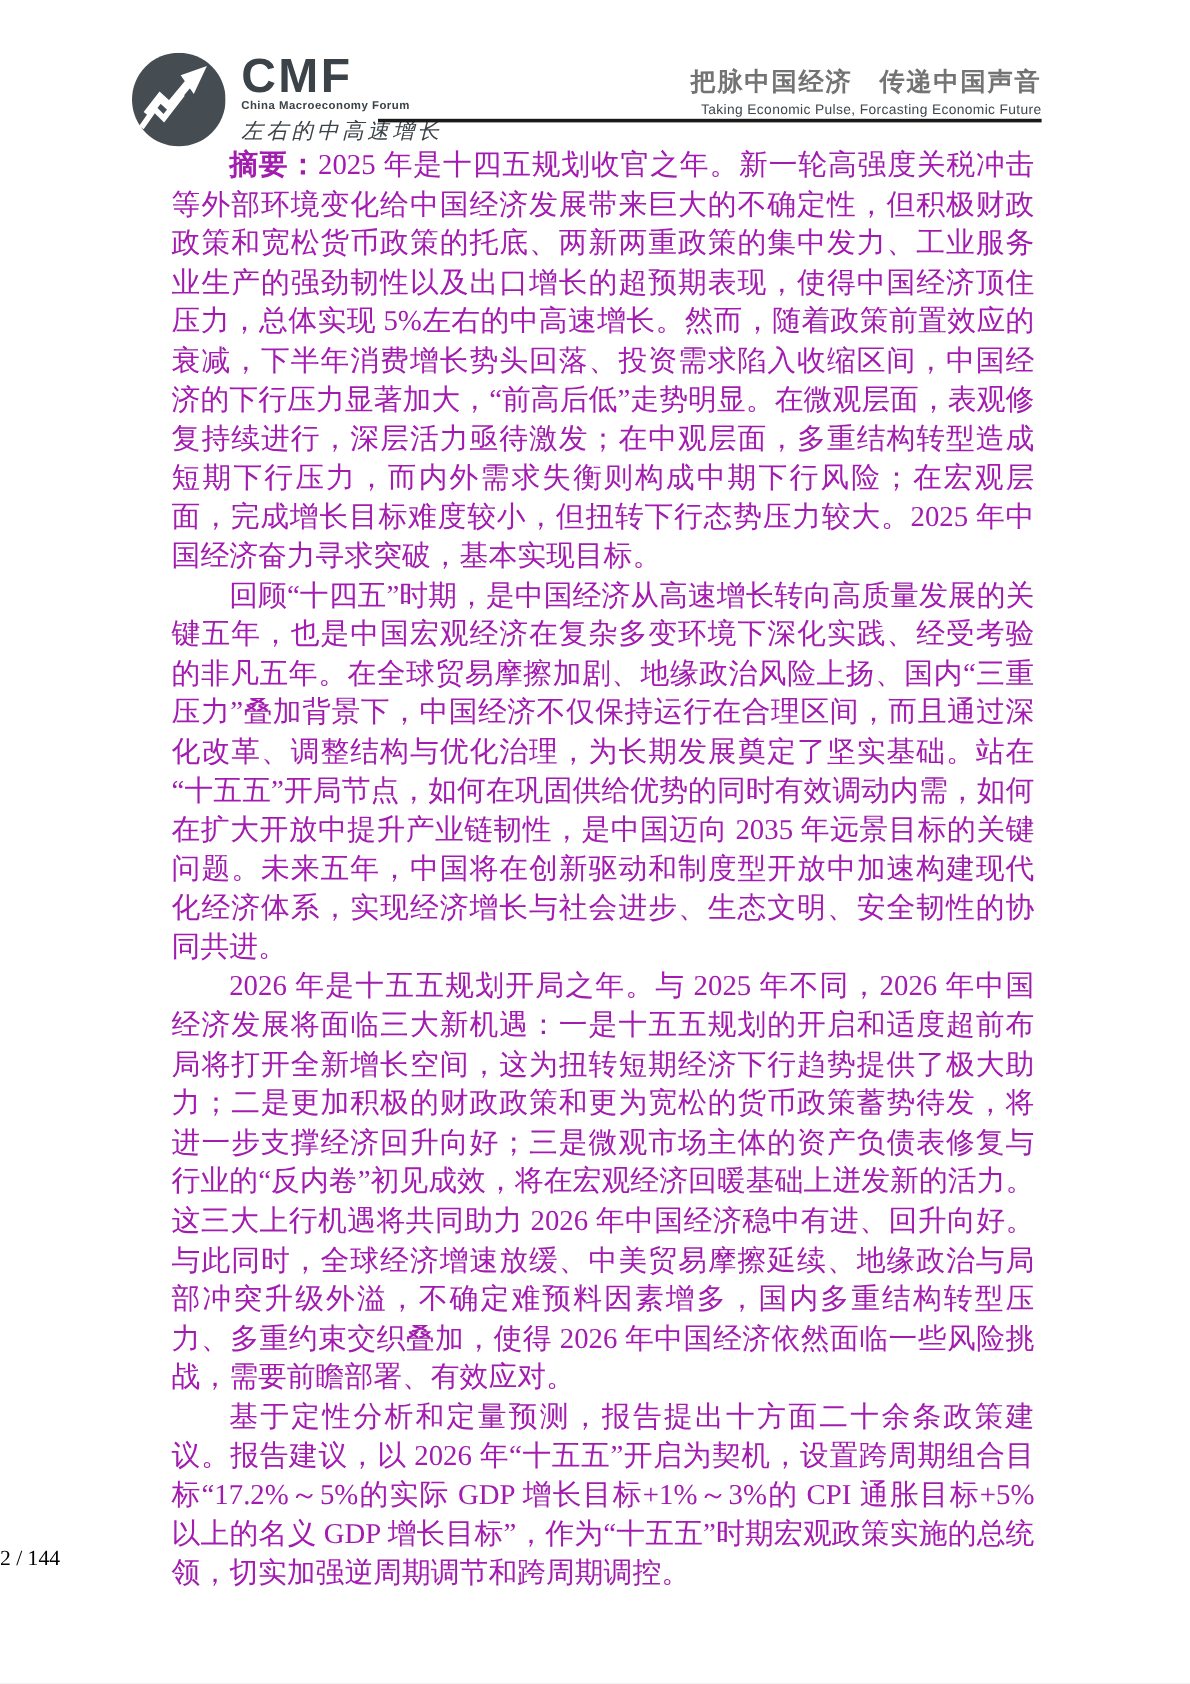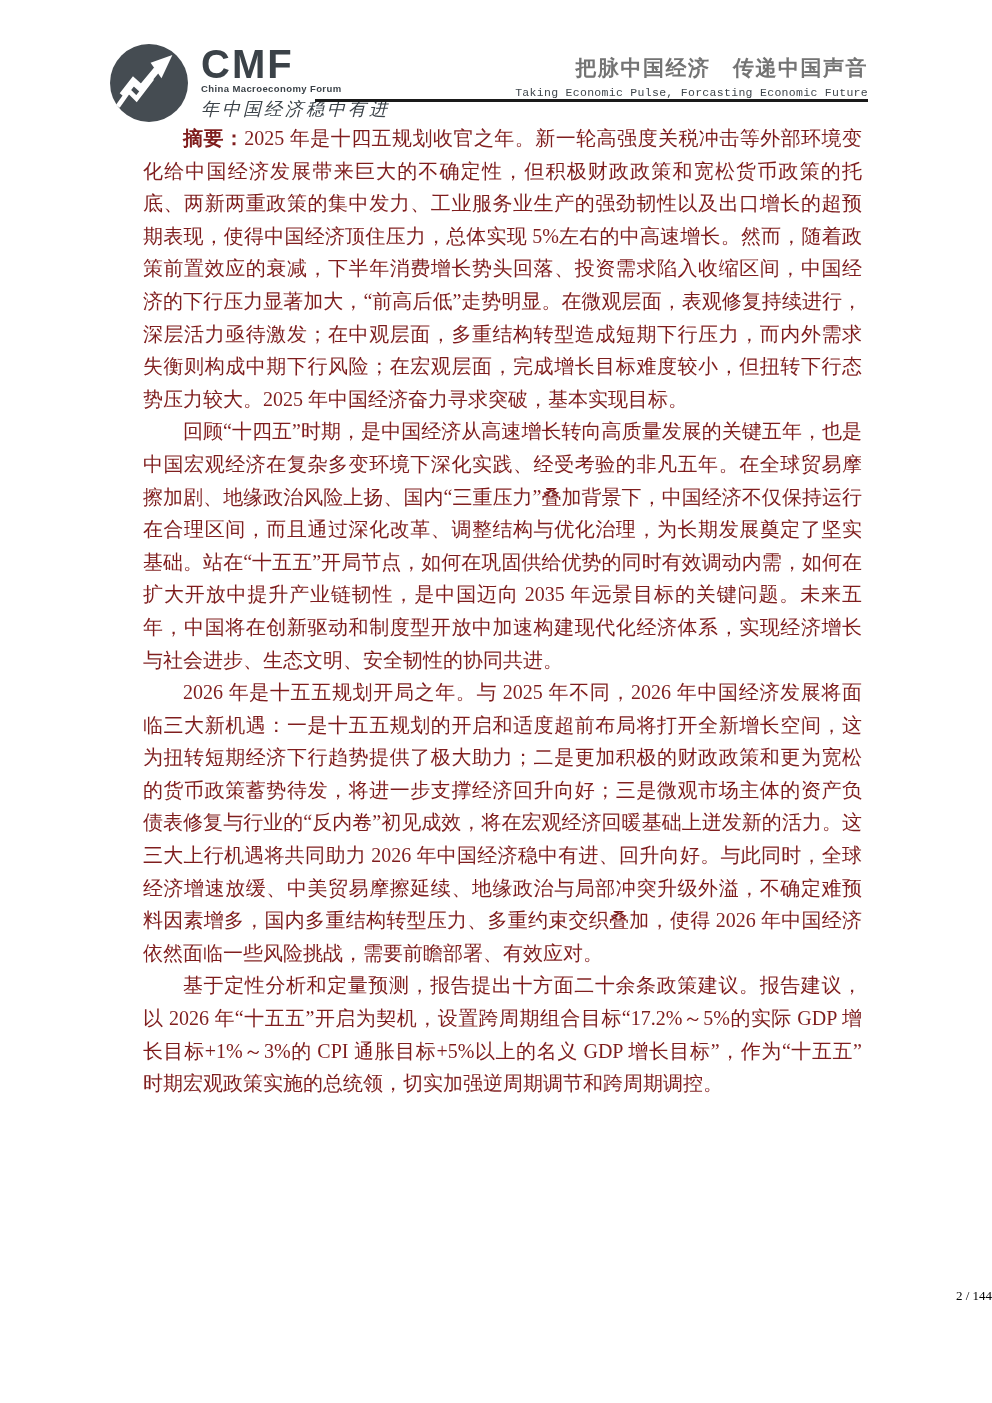--- a/index.html
+++ b/index.html
@@ -56,21 +56,21 @@
   }
   .slogan-cn {
     font-family: "Liberation Sans", "DejaVu Sans", sans-serif;
     font-weight: bold;
     font-size: 21px;
     letter-spacing: 1.5px;
     color: #737373;
     white-space: nowrap;
   }
   .slogan-en {
-    font-family: Liberation Mono, monospace;
+    font-family: Liberation Sans, sans-serif;
     font-size: 11.5px;
     letter-spacing: 0.3px;
     color: #40474d;
     margin-top: 4px;
     white-space: nowrap;
   }
 
   .header-rule {
     position: absolute;
     left: 315px;
@@ -79,60 +79,60 @@
     height: 3px;
     background: #1a1a1a;
   }
 
   
   .content {
     position: absolute;
     left: 143px;
     top: 122px;
     width: 719px;
-    font-size: 20px;
+    font-size: 24px;
     line-height: 32.6px;
-    color: #7f1d1d;
+    color: #a21caf;
     text-align: justify;
     text-justify: inter-ideograph;
   }
   .content p {
     margin: 0;
     padding: 0;
     text-indent: 2em;
   }
   .content .lead { font-weight: bold; }
 
   
   .footer {
     position: absolute;
     left: 0;
     top: 1288px;
     width: 100%;
-    text-align: right;
-    font-size: 13px;
+    text-align: left;
+    font-size: 18px;
     color: #000000;
   }
 </style>
 </head>
 <body>
 
 <div class="page">
 
   <div class="logo">
     <svg class="logo-circle" viewBox="0 0 100 100" aria-hidden="true">
       <circle cx="50" cy="50" r="50" fill="#454c52"></circle>
       <path d="M10 80 L24 60 L34 70 L54 44" stroke="#ffffff" stroke-width="6" fill="none"></path>
       <path d="M16 66 L30 48 L40 57 L60 33" stroke="#ffffff" stroke-width="9" fill="none"></path>
       <polygon points="80,14 52,24 66,44" fill="#ffffff"></polygon>
     </svg>
     <div class="logo-textblock">
       <div class="logo-acronym">CMF</div>
       <div class="logo-name-en">China Macroeconomy Forum</div>
-      <div class="logo-name-cn">年中国经济稳中有进</div>
+      <div class="logo-name-cn">左右的中高速增长</div>
     </div>
   </div>
 
   <div class="slogan">
     <div class="slogan-cn">把脉中国经济　传递中国声音</div>
     <div class="slogan-en">Taking Economic Pulse, Forcasting Economic Future</div>
   </div>
 
   <div class="header-rule"></div>
 

